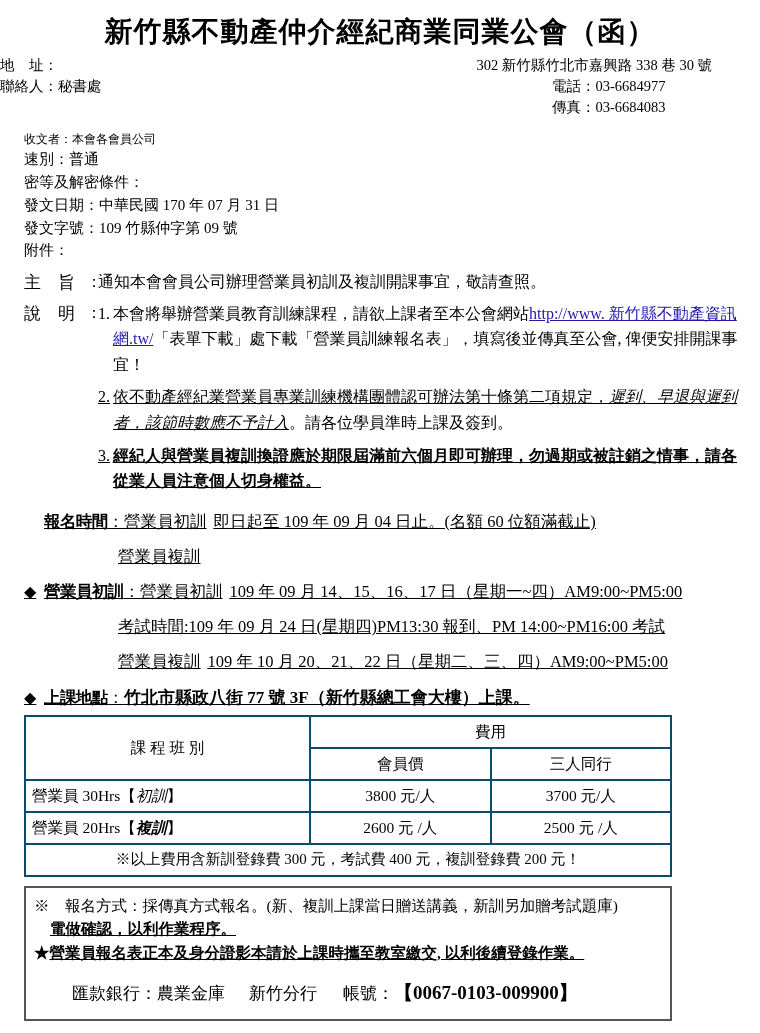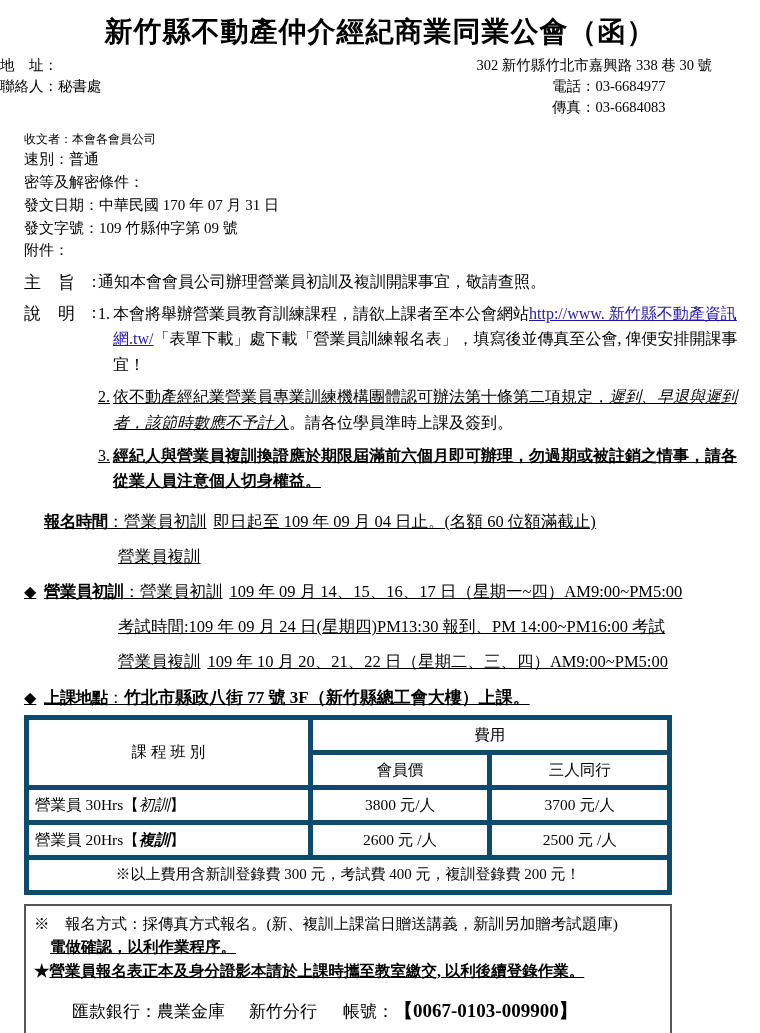--- a/index.html
+++ b/index.html
@@ -124,21 +124,21 @@
   
   table.fee {
     border-collapse: collapse;
     width: 648px;
     margin-left: 24px;
     margin-top: 2px;
     font-size: 15.5px;
     table-layout: fixed;
   }
   table.fee td {
-    border: 5px solid #0c4a6e;
+    border: 2px solid #0c4a6e;
     text-align: center;
     padding: 5px 4px;
     vertical-align: middle;
     line-height: 1.3;
   }
   table.fee td.left {
     text-align: left;
     padding-left: 6px;
   }
   .c1 { width: 150px; }

